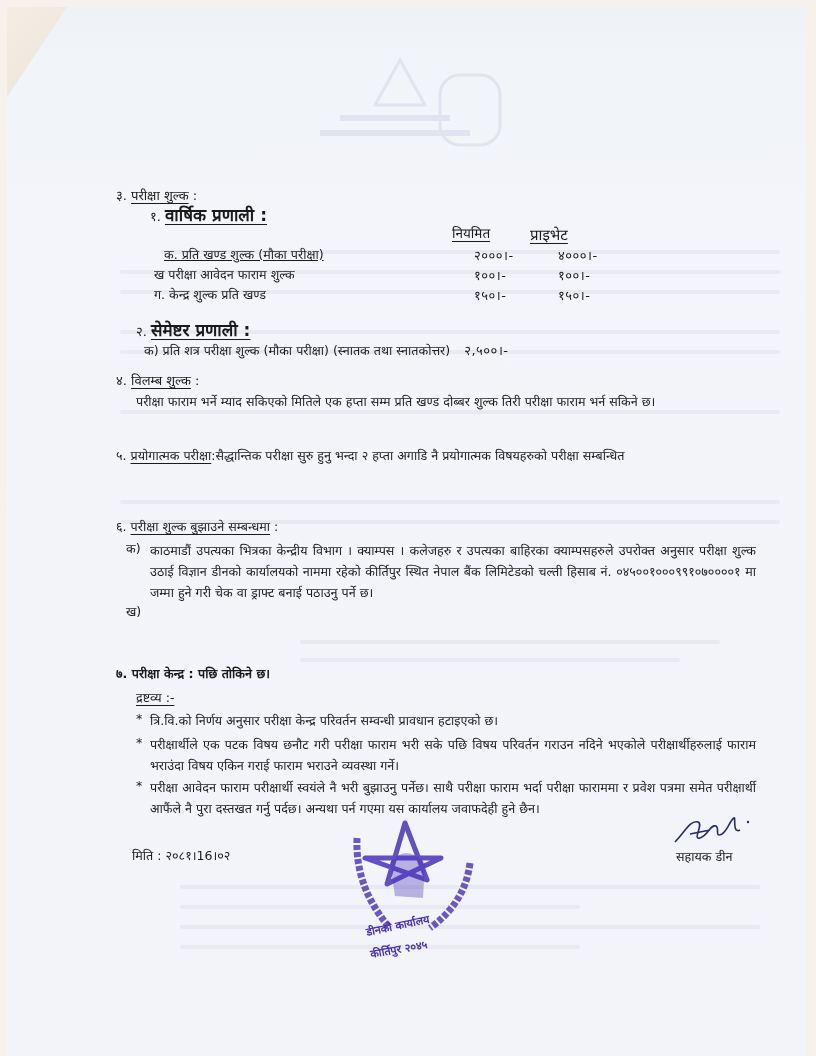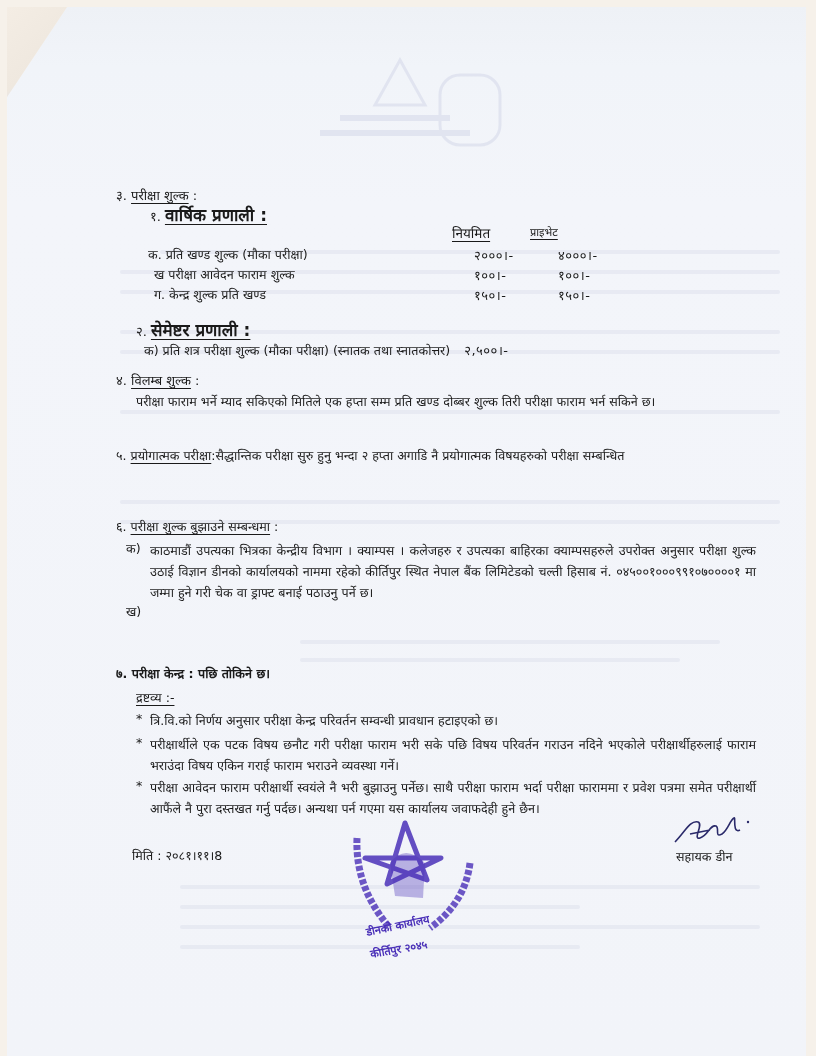--- a/index.html
+++ b/index.html
@@ -73,23 +73,23 @@
     <span class="u">परीक्षा शुल्क</span>
     <span>:</span>
   </div>
 
   <div class="abs" style="left:150px;top:203px;">
     <span style="font-size:13px;">१.</span>
     <span class="h2 u">वार्षिक प्रणाली :</span>
   </div>
 
   <div class="abs u" style="left:446px;top:224px;font-size:13.5px;margin-left:6px;">नियमित</div>
-  <div class="abs u" style="left:530px;top:224px;font-size:11px;">प्राइभेट</div>
+  <div class="abs u" style="left:530px;top:224px;font-size:15px;">प्राइभेट</div>
 
-  <div class="abs" style="left:148px;top:246px;">क. प्रति खण्ड शुल्क (मौका परीक्षा)</div>
+  <div class="abs" style="left:164px;top:246px;text-decoration:underline;">क. प्रति खण्ड शुल्क (मौका परीक्षा)</div>
   <div class="abs num" style="left:446px;top:246px;">२०००।-</div>
   <div class="abs num" style="left:530px;top:246px;">४०००।-</div>
 
   <div class="abs" style="left:154px;top:266px;">ख  परीक्षा आवेदन फाराम शुल्क</div>
   <div class="abs num" style="left:446px;top:266px;">१००।-</div>
   <div class="abs num" style="left:530px;top:266px;">१००।-</div>
 
   <div class="abs" style="left:154px;top:286px;">ग. केन्द्र शुल्क प्रति खण्ड</div>
   <div class="abs num" style="left:446px;top:286px;">१५०।-</div>
   <div class="abs num" style="left:530px;top:286px;">१५०।-</div>
@@ -135,21 +135,21 @@
 
   <div class="abs" style="left:136px;top:711px;">*</div>
   <div class="abs just" style="left:150px;top:710px;width:606px;">त्रि.वि.को निर्णय अनुसार परीक्षा केन्द्र परिवर्तन सम्वन्धी प्रावधान हटाइएको छ।</div>
 
   <div class="abs" style="left:136px;top:735px;">*</div>
   <div class="abs just" style="left:150px;top:734px;width:606px;">परीक्षार्थीले एक पटक विषय छनौट गरी परीक्षा फाराम भरी सके पछि विषय परिवर्तन गराउन नदिने भएकोले परीक्षार्थीहरुलाई फाराम भराउंदा विषय एकिन गराई फाराम भराउने व्यवस्था गर्ने।</div>
 
   <div class="abs" style="left:136px;top:778px;">*</div>
   <div class="abs just" style="left:150px;top:777px;width:606px;">परीक्षा आवेदन फाराम परीक्षार्थी स्वयंले नै भरी बुझाउनु पर्नेछ। साथै परीक्षा फाराम भर्दा परीक्षा फाराममा र प्रवेश पत्रमा समेत परीक्षार्थी आफैंले नै पुरा दस्तखत गर्नु पर्दछ। अन्यथा पर्न  गएमा यस कार्यालय जवाफदेही हुने छैन।</div>
 
-  <div class="abs" style="left:132px;top:847px;">मिति : २०८१।११।8</div>
+  <div class="abs" style="left:132px;top:847px;">मिति : २०८१।16।०२</div>
 
   <svg class="stamp" viewBox="0 0 135 150">
     <polygon points="60,5 82,62 20,40 96,40 42,66" fill="none" stroke="#4a30b8" stroke-width="5" stroke-linejoin="round" opacity="0.85"></polygon>
     <path d="M45,45 Q60,25 80,45 L78,80 L50,78 Z" fill="#4a30b8" opacity="0.35"></path>
     <path d="M12,20 Q10,70 45,110" fill="none" stroke="#4a30b8" stroke-width="7" stroke-dasharray="5 2" opacity="0.8"></path>
     <path d="M125,45 Q120,85 85,110" fill="none" stroke="#4a30b8" stroke-width="7" stroke-dasharray="5 2" opacity="0.8"></path>
     <text class="stamp-text" x="22" y="118" font-size="11" transform="rotate(-12 22 118)">डीनको कार्यालय</text>
     <text class="stamp-text" x="26" y="140" font-size="11" transform="rotate(-10 26 140)">कीर्तिपुर २०४५</text>
   </svg>
 

